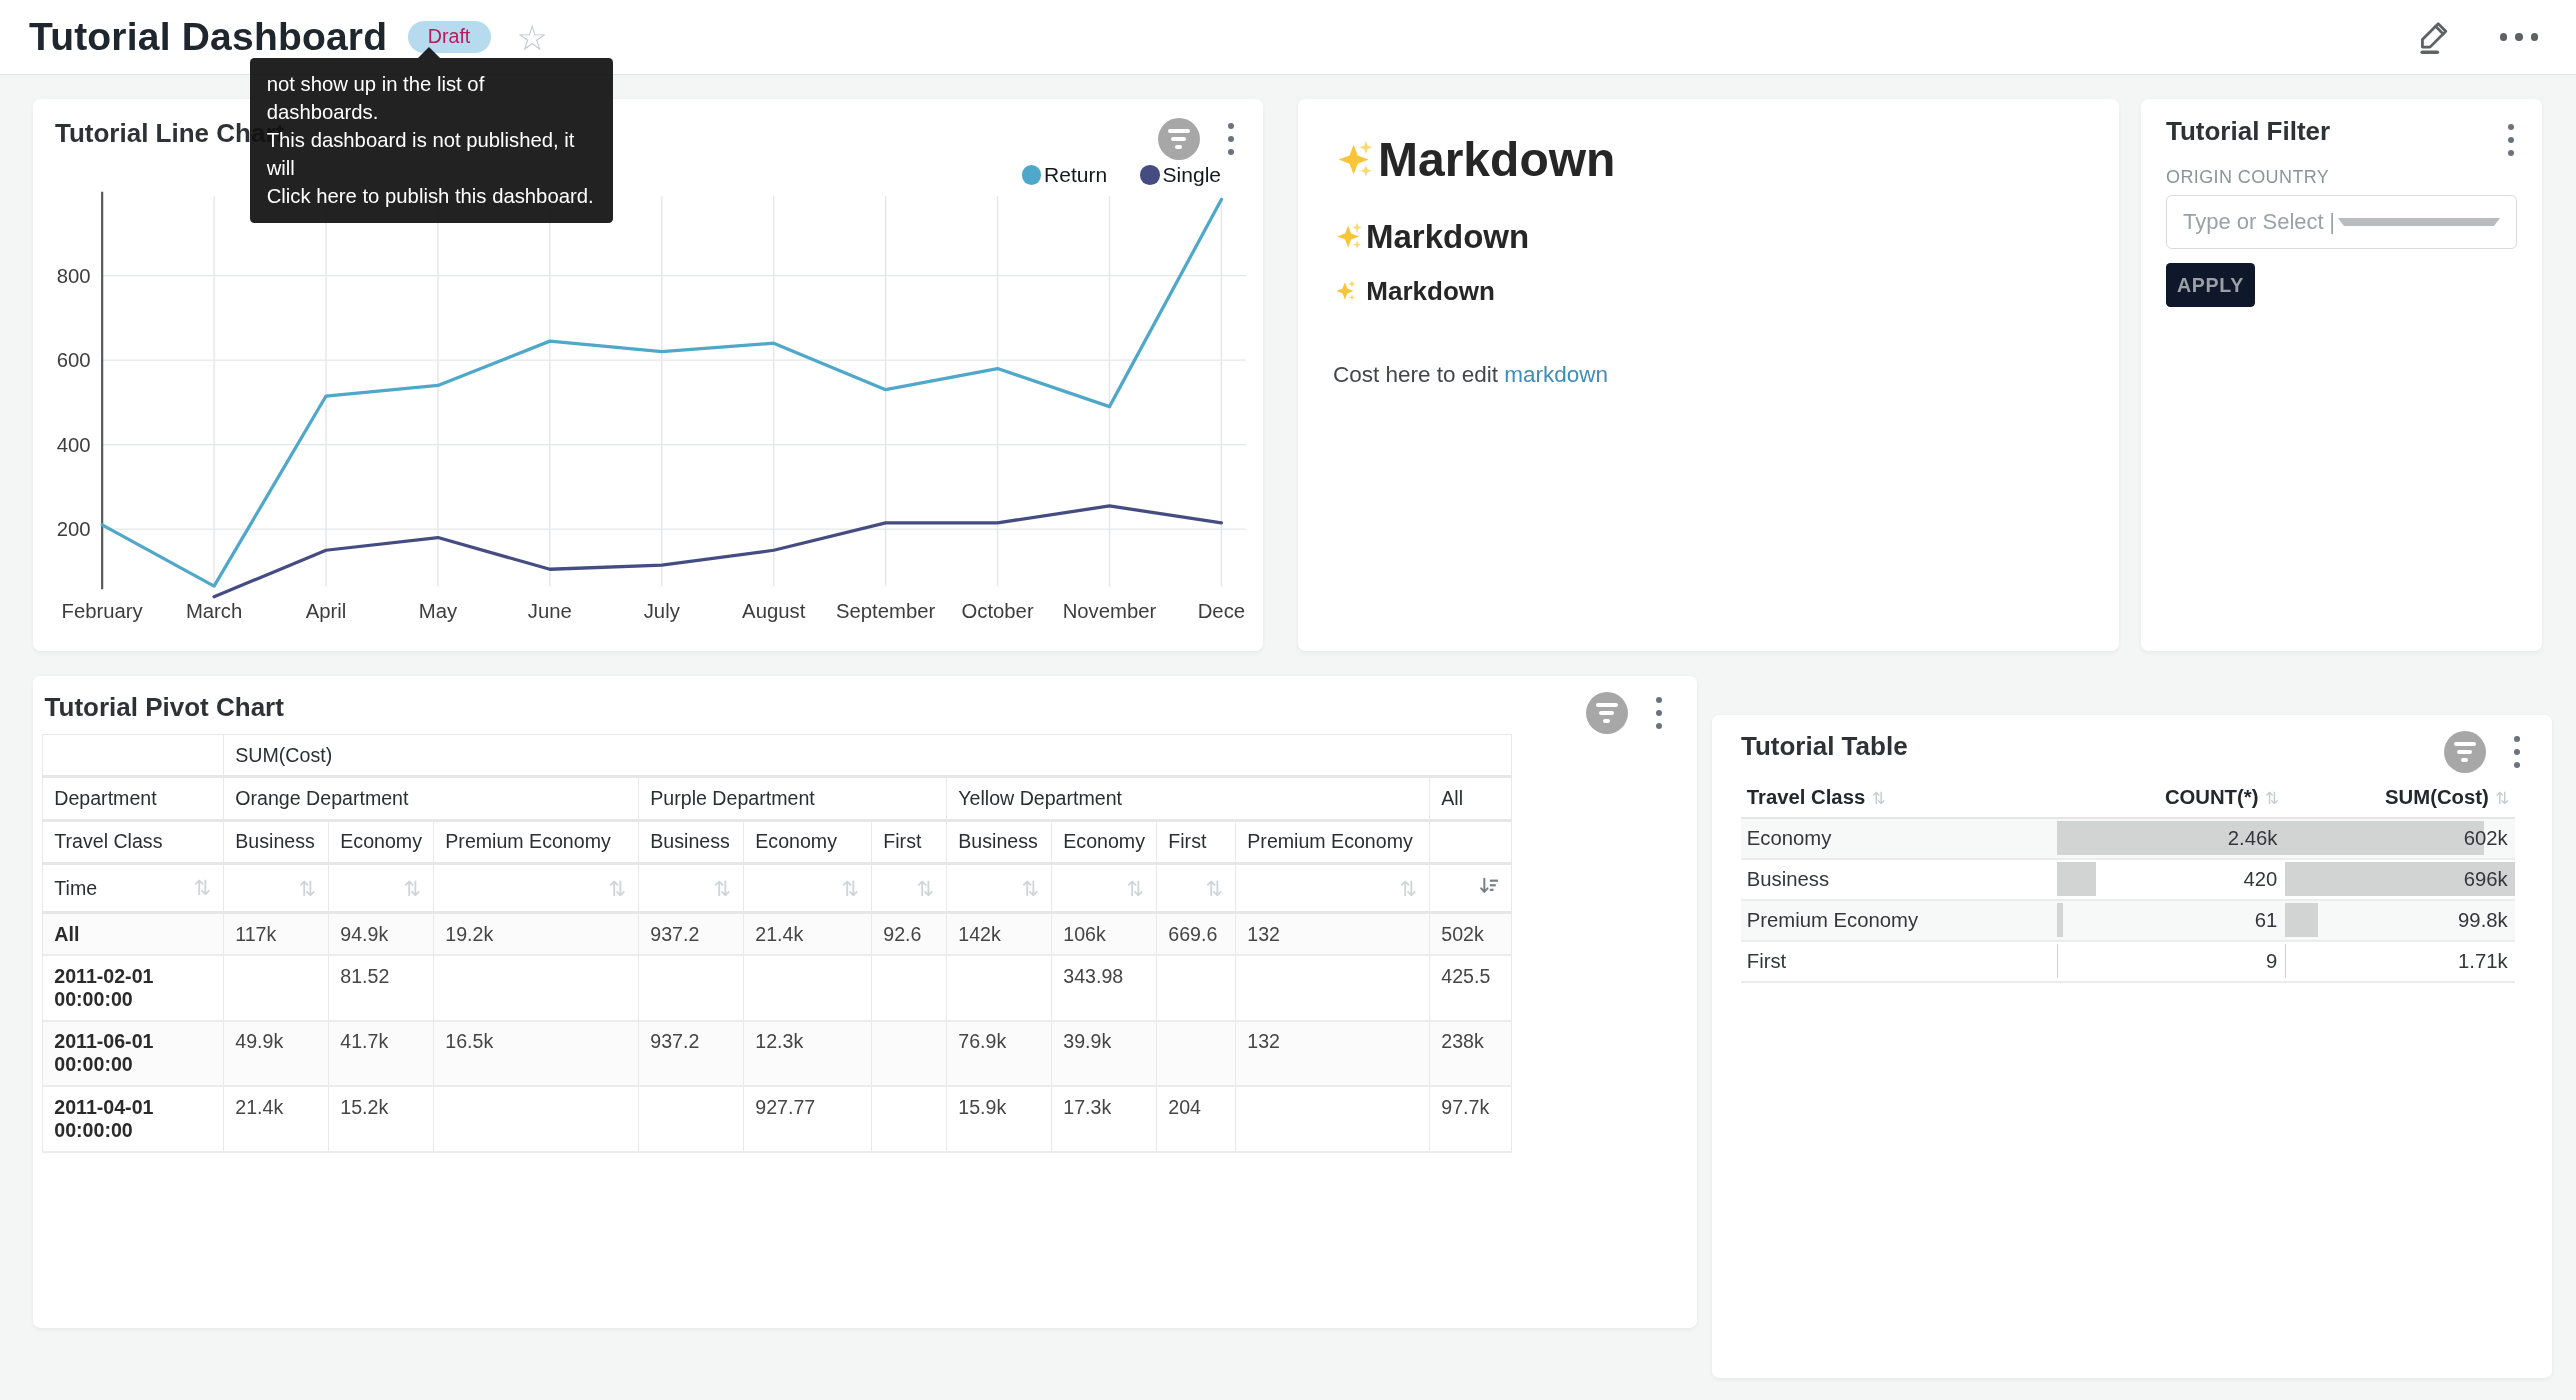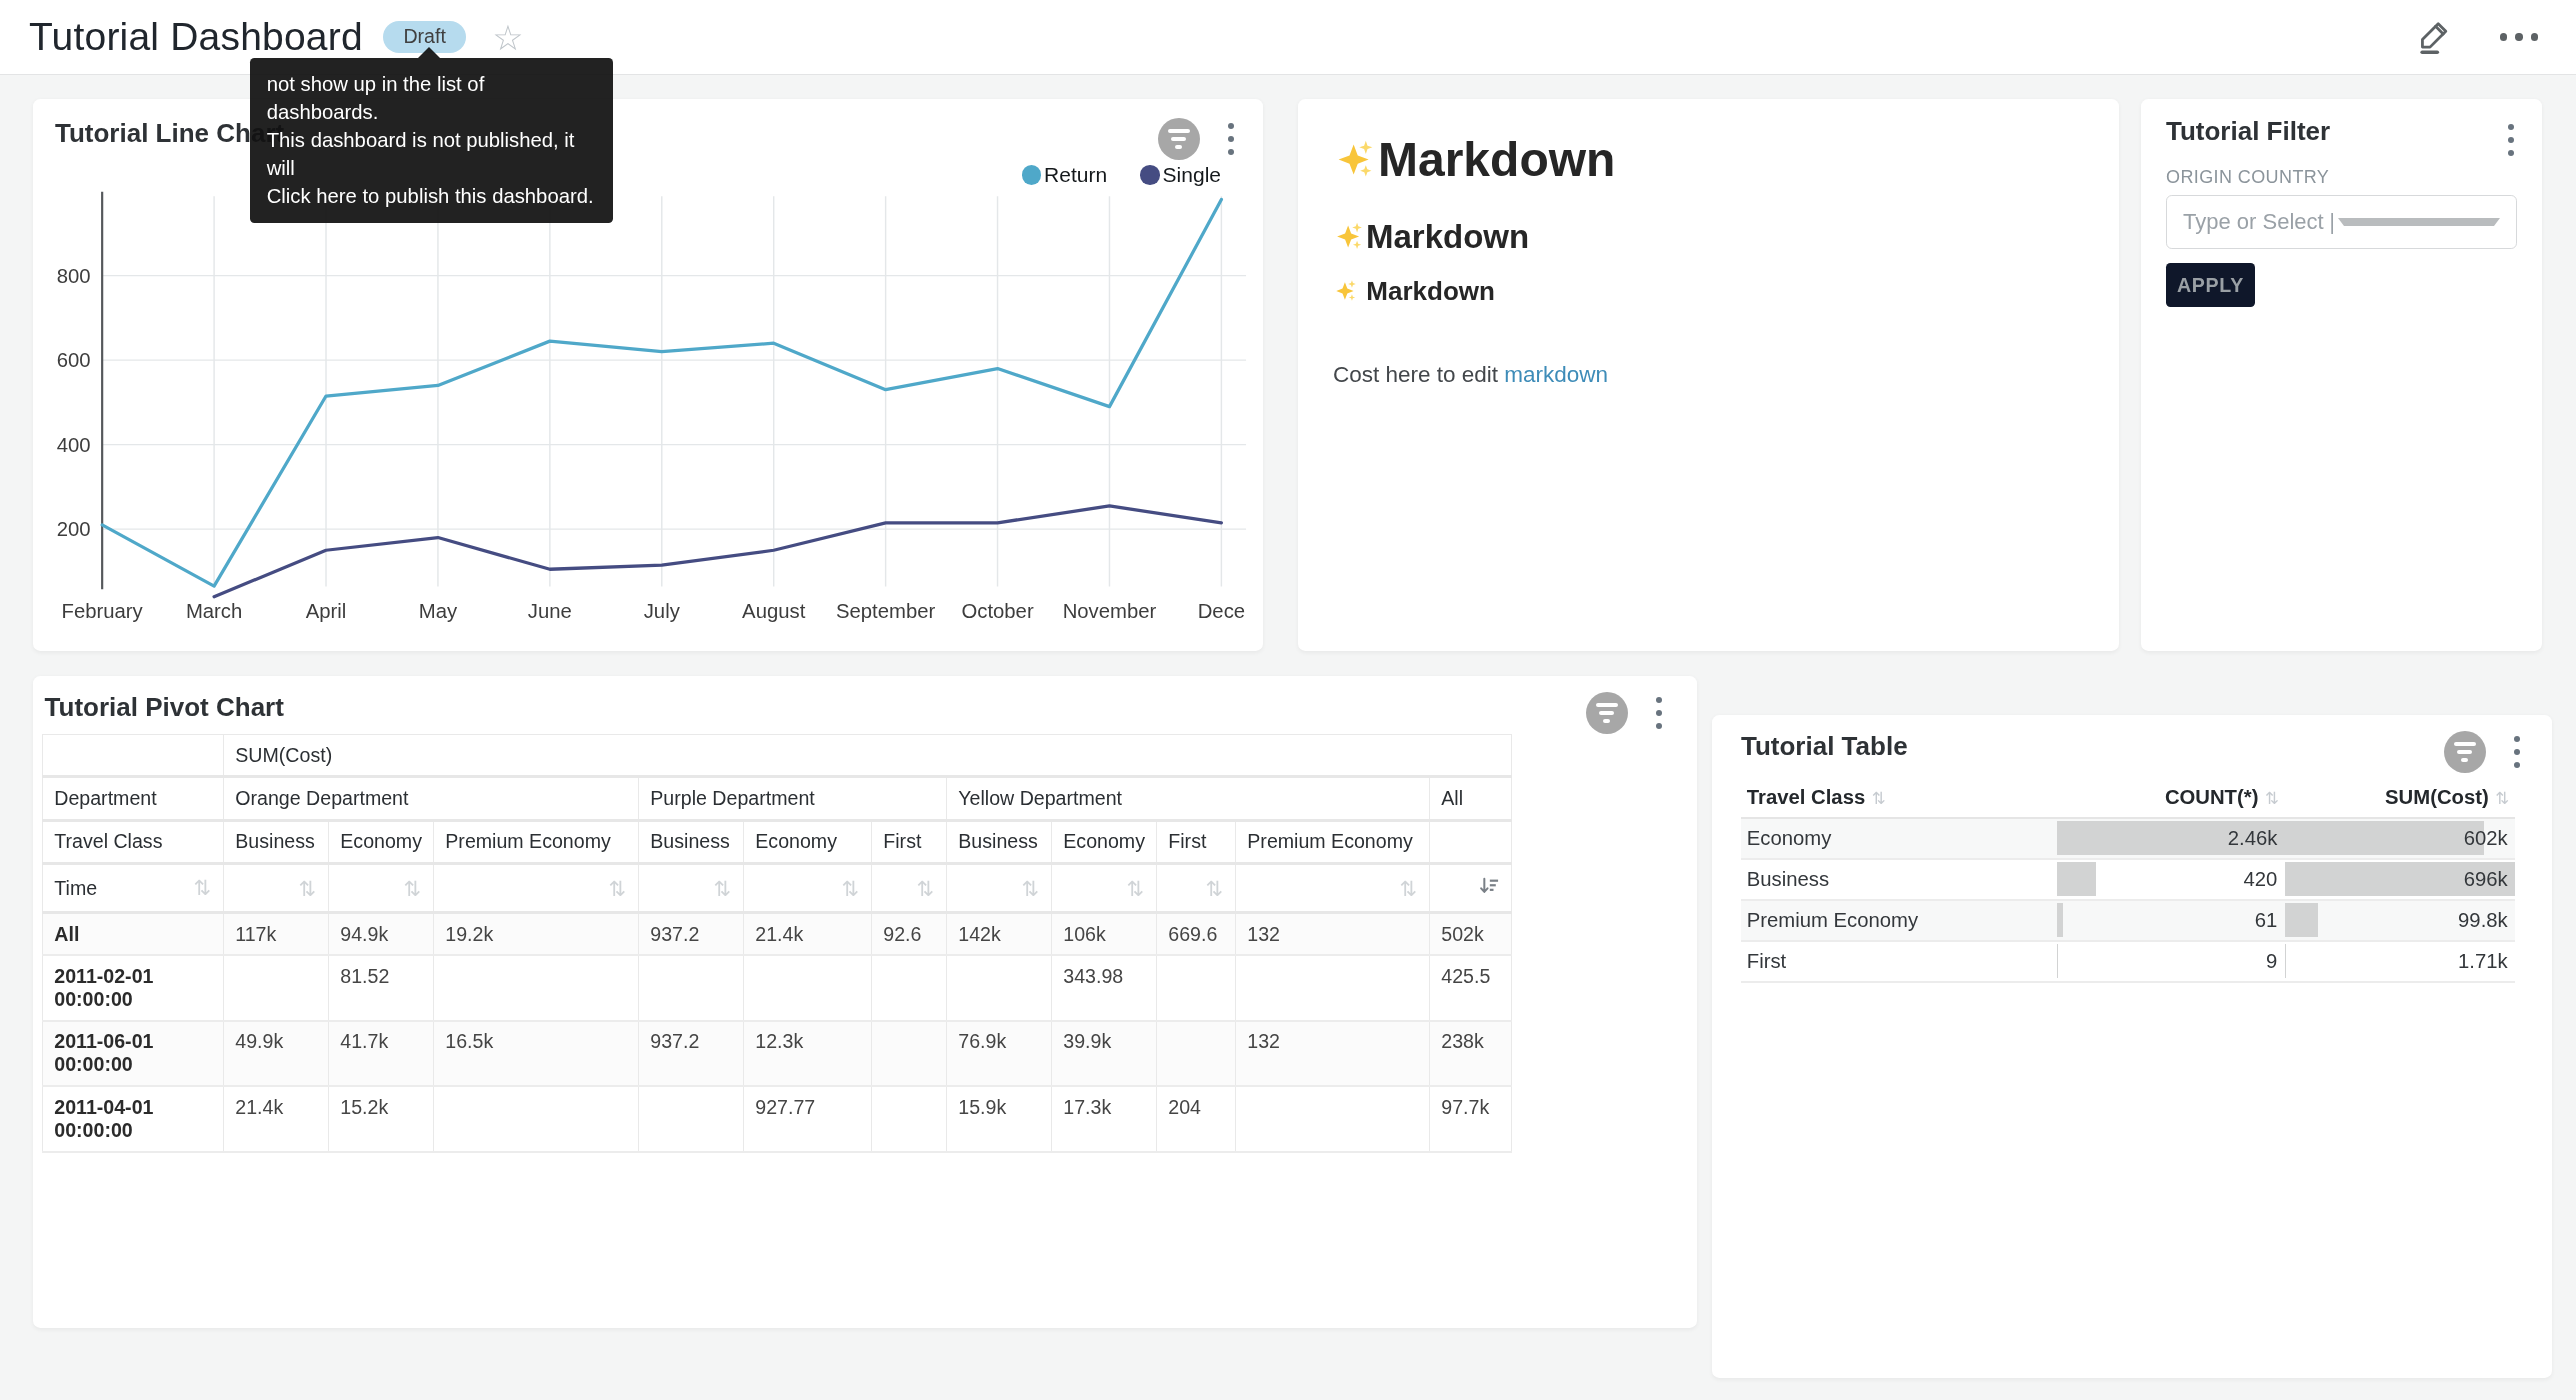--- a/index.html
+++ b/index.html
@@ -3,22 +3,22 @@
 <meta charset="utf-8">
 <style>
   html,body{margin:0;padding:0}
   body{
     width:2576px;height:1400px;position:relative;overflow:hidden;
     background:#f4f5f5;font-family:"Liberation Sans",sans-serif;color:#333;
   }
   
   .topbar{position:absolute;left:0;top:0;width:2576px;height:75px;background:#fff;
     border-bottom:1.5px solid #e3e4e5;display:flex;align-items:center;padding-left:29px;box-sizing:border-box}
-  .dash-title{font-size:39px;font-weight:400;color:#20262d;letter-spacing:0.2px}
-  .draft-badge{margin-left:20.3px;background:#b6dbee;color:#404040;font-size:19.6px;
+  .dash-title{font-size:39px;font-weight:700;color:#20262d;letter-spacing:0.2px}
+  .draft-badge{margin-left:20.3px;background:#b6dbee;color:#be185d;font-size:19.6px;
     padding:6.5px 20.3px;border-radius:725px;line-height:1}
   .star{margin-left:26px;font-size:35px;color:#bfc5ca;line-height:1}
   .topbar-right{margin-left:auto;margin-right:38px;display:flex;align-items:center;gap:46px}
   .hdots{display:flex;gap:8px;cursor:pointer}
   .hdots i{width:7.3px;height:7.3px;border-radius:50%;background:#5d6265;display:block}
   
   .tooltip{position:absolute;left:250px;top:58px;width:363px;z-index:60;
     background:rgba(17,17,17,.93);color:#fff;font-size:20.3px;line-height:28px;
     padding:12.3px 16.7px;border-radius:4.4px;box-sizing:border-box}
   .tooltip::before{content:"";position:absolute;top:-11px;left:168px;border:11.6px solid transparent;

